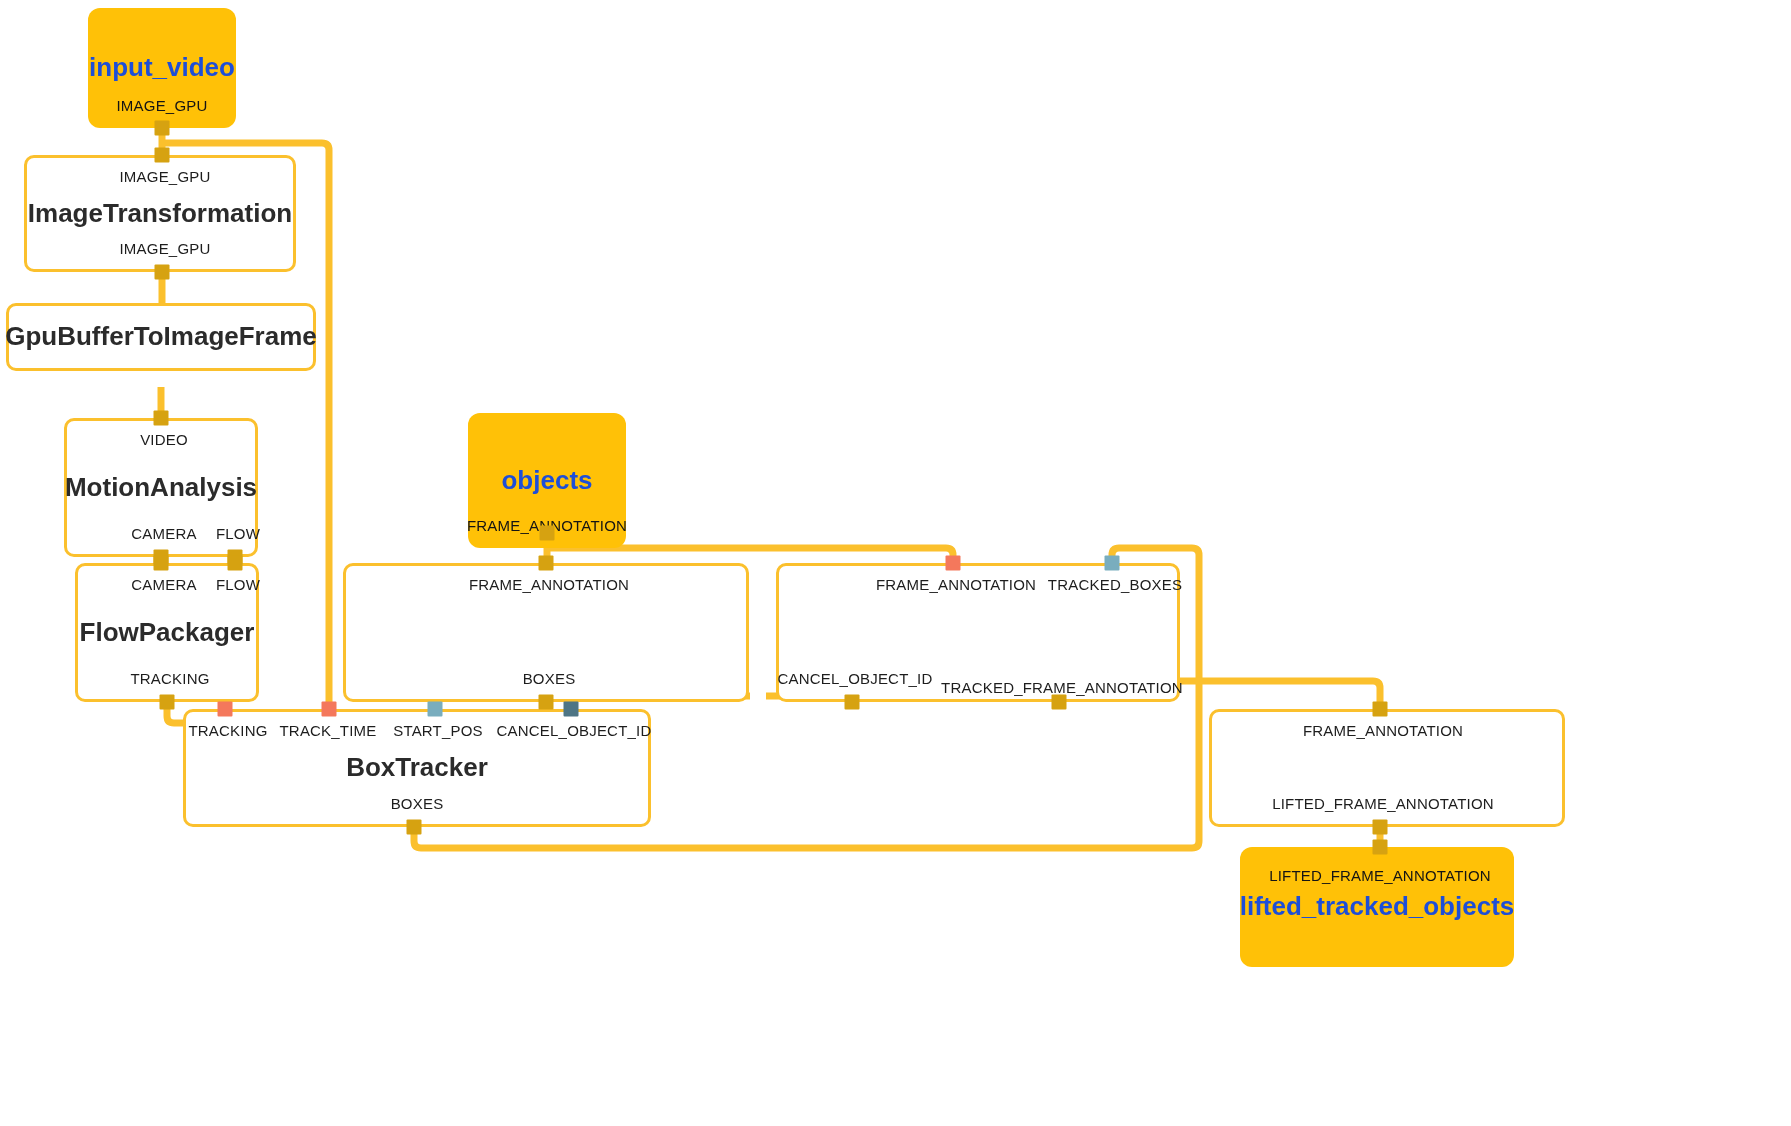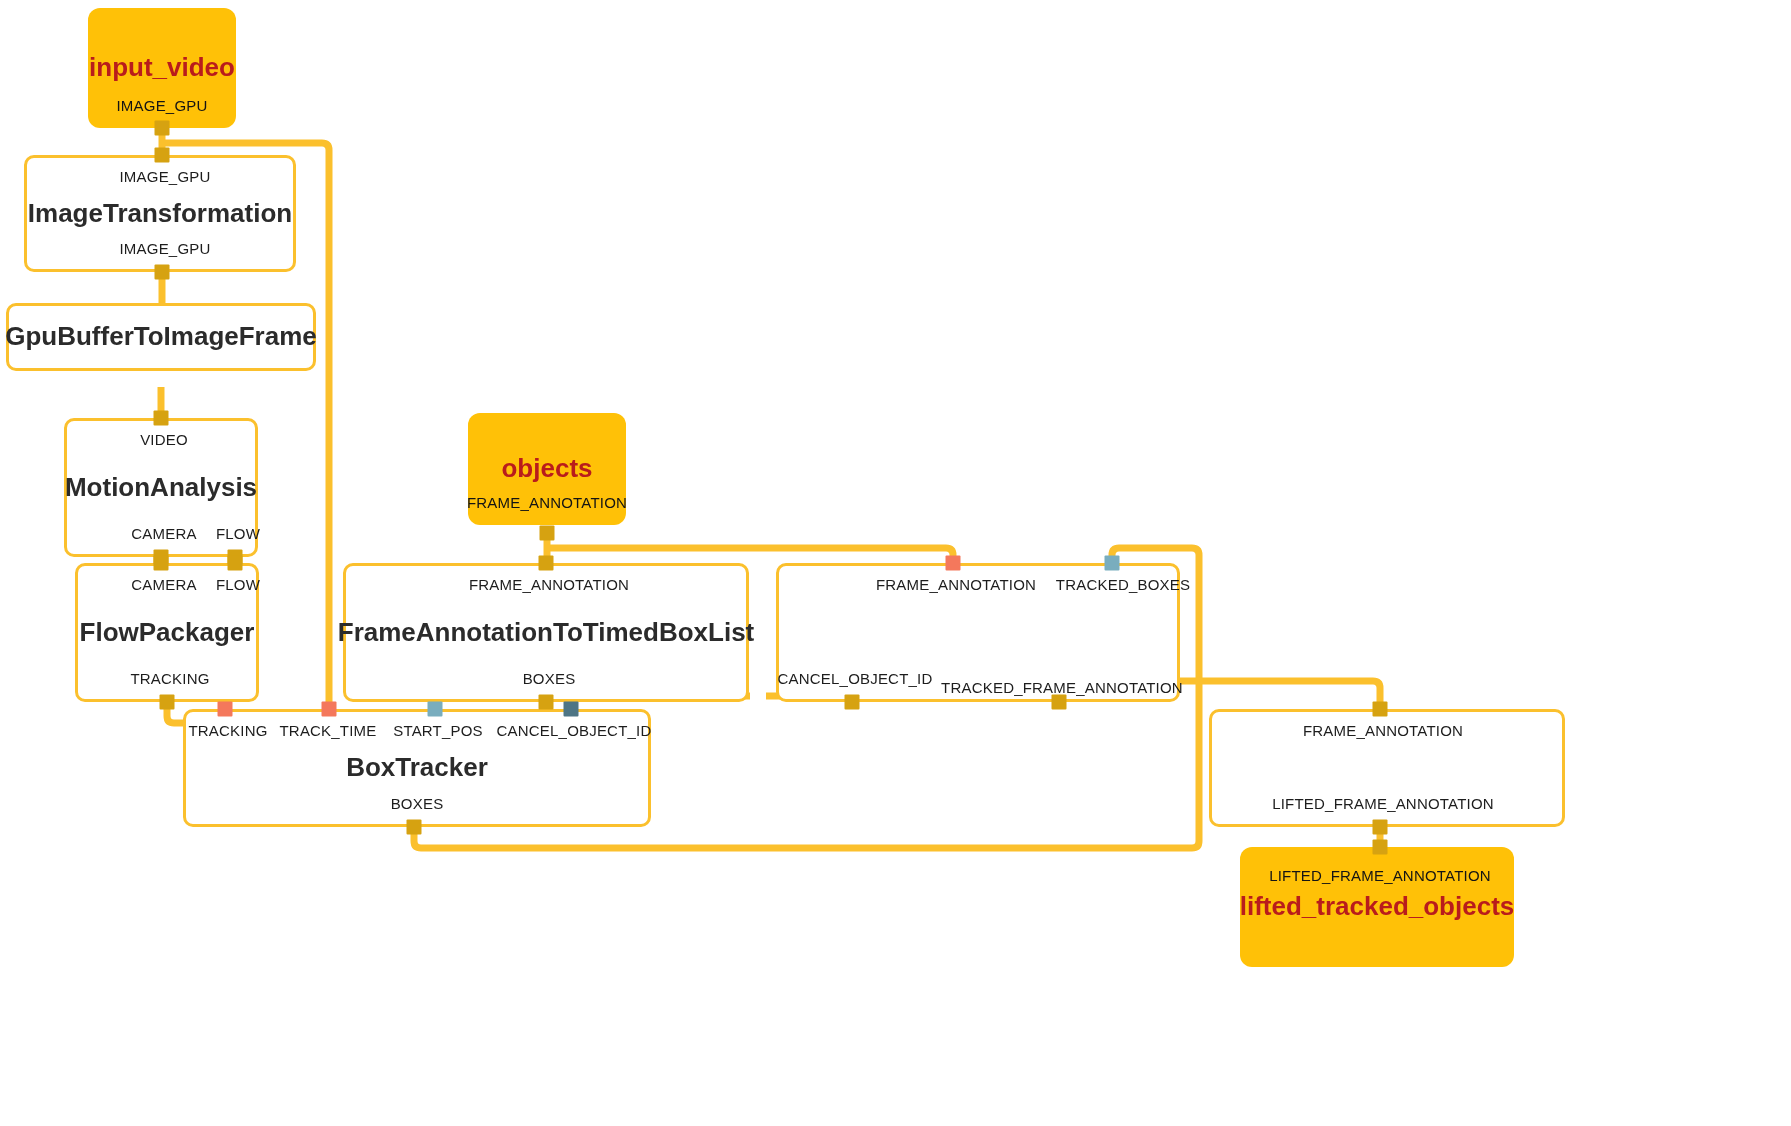--- a/index.html
+++ b/index.html
@@ -30,21 +30,21 @@
     border-radius:12px;
   }
   .node-title{
     font-size:26px;
     font-weight:bold;
     color:#2b2b2b;
     white-space:nowrap;
     line-height:1.05;
     text-align:center;
   }
-  .node.io .node-title{color:#b91c1c;}
+  .node.io .node-title{color:#1d4ed8;}
   .port-label{
     position:absolute;
     font-size:15px;
     color:#1d1d1d;
     white-space:nowrap;
     letter-spacing:0.2px;
     transform:translateX(-50%);
     text-align:center;
   }
   .node.io .port-label{color:#141414;}
@@ -116,32 +116,31 @@
         <div class="port-label" style="left: 97px; top: 10px;">VIDEO</div>
         <div class="port-label" style="left: 97px; bottom: 12px;">CAMERA</div>
         <div class="port-label" style="left: 171px; bottom: 12px;">FLOW</div>
       </div>
       <div class="node calc" style="left: 75px; top: 563px; width: 184px; height: 139px;">
         <div class="node-title">FlowPackager</div>
         <div class="port-label" style="left: 86px; top: 10px;">CAMERA</div>
         <div class="port-label" style="left: 160px; top: 10px;">FLOW</div>
         <div class="port-label" style="left: 92px; bottom: 12px;">TRACKING</div>
       </div>
-      <div class="node io" style="left: 468px; top: 413px; width: 158px; height: 112px;">
+      <div class="node io" style="left: 468px; top: 413px; width: 158px; height: 135px;">
         <div class="node-title">objects</div>
         <div class="port-label" style="left: 79px; bottom: 14px;">FRAME_ANNOTATION</div>
       </div>
       <div class="node calc" style="left: 343px; top: 563px; width: 406px; height: 139px;">
-        <div class="node-title">FrameAnnotationToTimedBoxList</div>
         <div class="port-label" style="left: 203px; top: 10px;">FRAME_ANNOTATION</div>
         <div class="port-label" style="left: 203px; bottom: 12px;">BOXES</div>
       </div>
       <div class="node calc" style="left: 776px; top: 563px; width: 404px; height: 139px;">
         <div class="port-label" style="left: 177px; top: 10px;">FRAME_ANNOTATION</div>
-        <div class="port-label" style="left: 336px; top: 10px; margin-left: 8px;">TRACKED_BOXES</div>
+        <div class="port-label" style="left: 336px; top: 10px;">TRACKED_BOXES</div>
         <div class="port-label" style="left: 76px; bottom: 12px;">CANCEL_OBJECT_ID</div>
         <div class="port-label" style="left: 283px; bottom: 3px;">TRACKED_FRAME_ANNOTATION</div>
       </div>
       <div class="node calc" style="left: 183px; top: 709px; width: 468px; height: 118px;">
         <div class="node-title">BoxTracker</div>
         <div class="port-label" style="left: 42px; top: 10px;">TRACKING</div>
         <div class="port-label" style="left: 142px; top: 10px;">TRACK_TIME</div>
         <div class="port-label" style="left: 252px; top: 10px;">START_POS</div>
         <div class="port-label" style="left: 388px; top: 10px;">CANCEL_OBJECT_ID</div>
         <div class="port-label" style="left: 231px; bottom: 12px;">BOXES</div>

